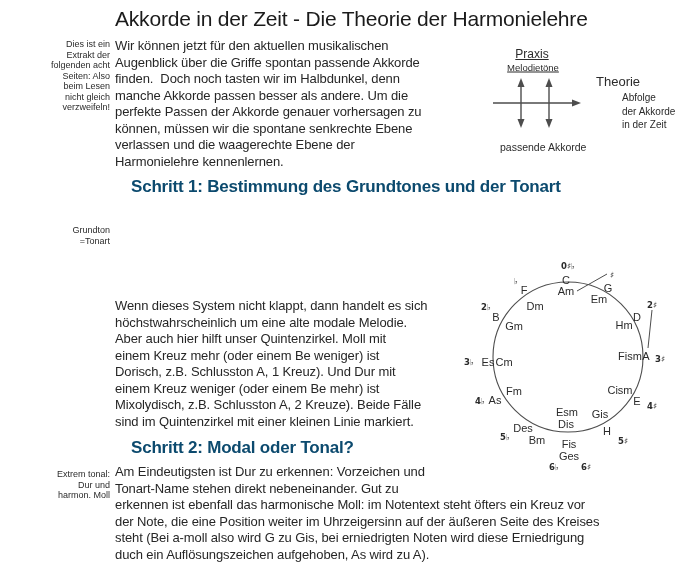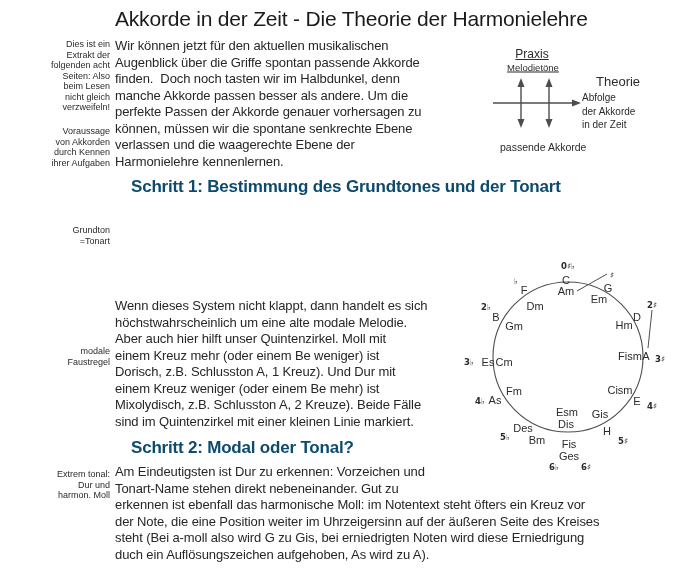--- a/index.html
+++ b/index.html
@@ -53,28 +53,22 @@
 
 <div class="page">
 
   <div class="mnote" style="top:39px">Dies ist ein
 Extrakt der
 folgenden acht
 Seiten: Also
 beim Lesen
 nicht gleich
 verzweifeln!</div>
-  <div class="mnote" style="top:126px">Voraussage
-von Akkorden
-durch Kennen
-ihrer Aufgaben</div>
   <div class="mnote" style="top:225px">Grundton
 =Tonart</div>
-  <div class="mnote" style="top:346px">modale
-Faustregel</div>
   <div class="mnote" style="top:469px">Extrem tonal:
 Dur und
 harmon. Moll</div>
 
   <div class="title">Akkorde in der Zeit - Die Theorie der Harmonielehre</div>
   <div class="para" style="top:38px;width:370px">Wir können jetzt für den aktuellen musikalischen
 Augenblick über die Griffe spontan passende Akkorde
 finden.  Doch noch tasten wir im Halbdunkel, denn
 manche Akkorde passen besser als andere. Um die
 perfekte Passen der Akkorde genauer vorhersagen zu
@@ -98,21 +92,21 @@
 Tonart-Name stehen direkt nebeneinander. Gut zu
 erkennen ist ebenfall das harmonische Moll: im Notentext steht öfters ein Kreuz vor
 der Note, die eine Position weiter im Uhrzeigersinn auf der äußeren Seite des Kreises
 steht (Bei a-moll also wird G zu Gis, bei erniedrigten Noten wird diese Erniedrigung
 duch ein Auflösungszeichen aufgehoben, As wird zu A).</div>
 
   <div>
     <span class="axes-label praxis centered" style="left:532px;top:54px">Praxis</span>
     <span class="axes-label melodie centered" style="left:533px;top:67px">Melodietöne</span>
     <span class="axes-label theorie" style="left:596px;top:74px">Theorie</span>
-    <span class="axes-label theorie-sub" style="left:582px;top:91px">Abfolge
+    <span class="axes-label theorie-sub" style="left:622px;top:91px">Abfolge
 der Akkorde
 in der Zeit</span>
     <span class="axes-label passende" style="left:500px;top:141px">passende Akkorde</span>
     <svg width="110" height="60" style="left:485px;top:75px" viewBox="0 0 110 60">
 
       <line x1="8" y1="28" x2="88" y2="28" stroke-width="1.4"></line>
       <polygon points="87,24.5 96,28 87,31.5" fill="#4d4d4d" stroke="none"></polygon>
 
       <line x1="36" y1="10" x2="36" y2="46" stroke-width="1.4"></line>
       <polygon points="32.5,12 36,3 39.5,12" fill="#4d4d4d" stroke="none"></polygon>

